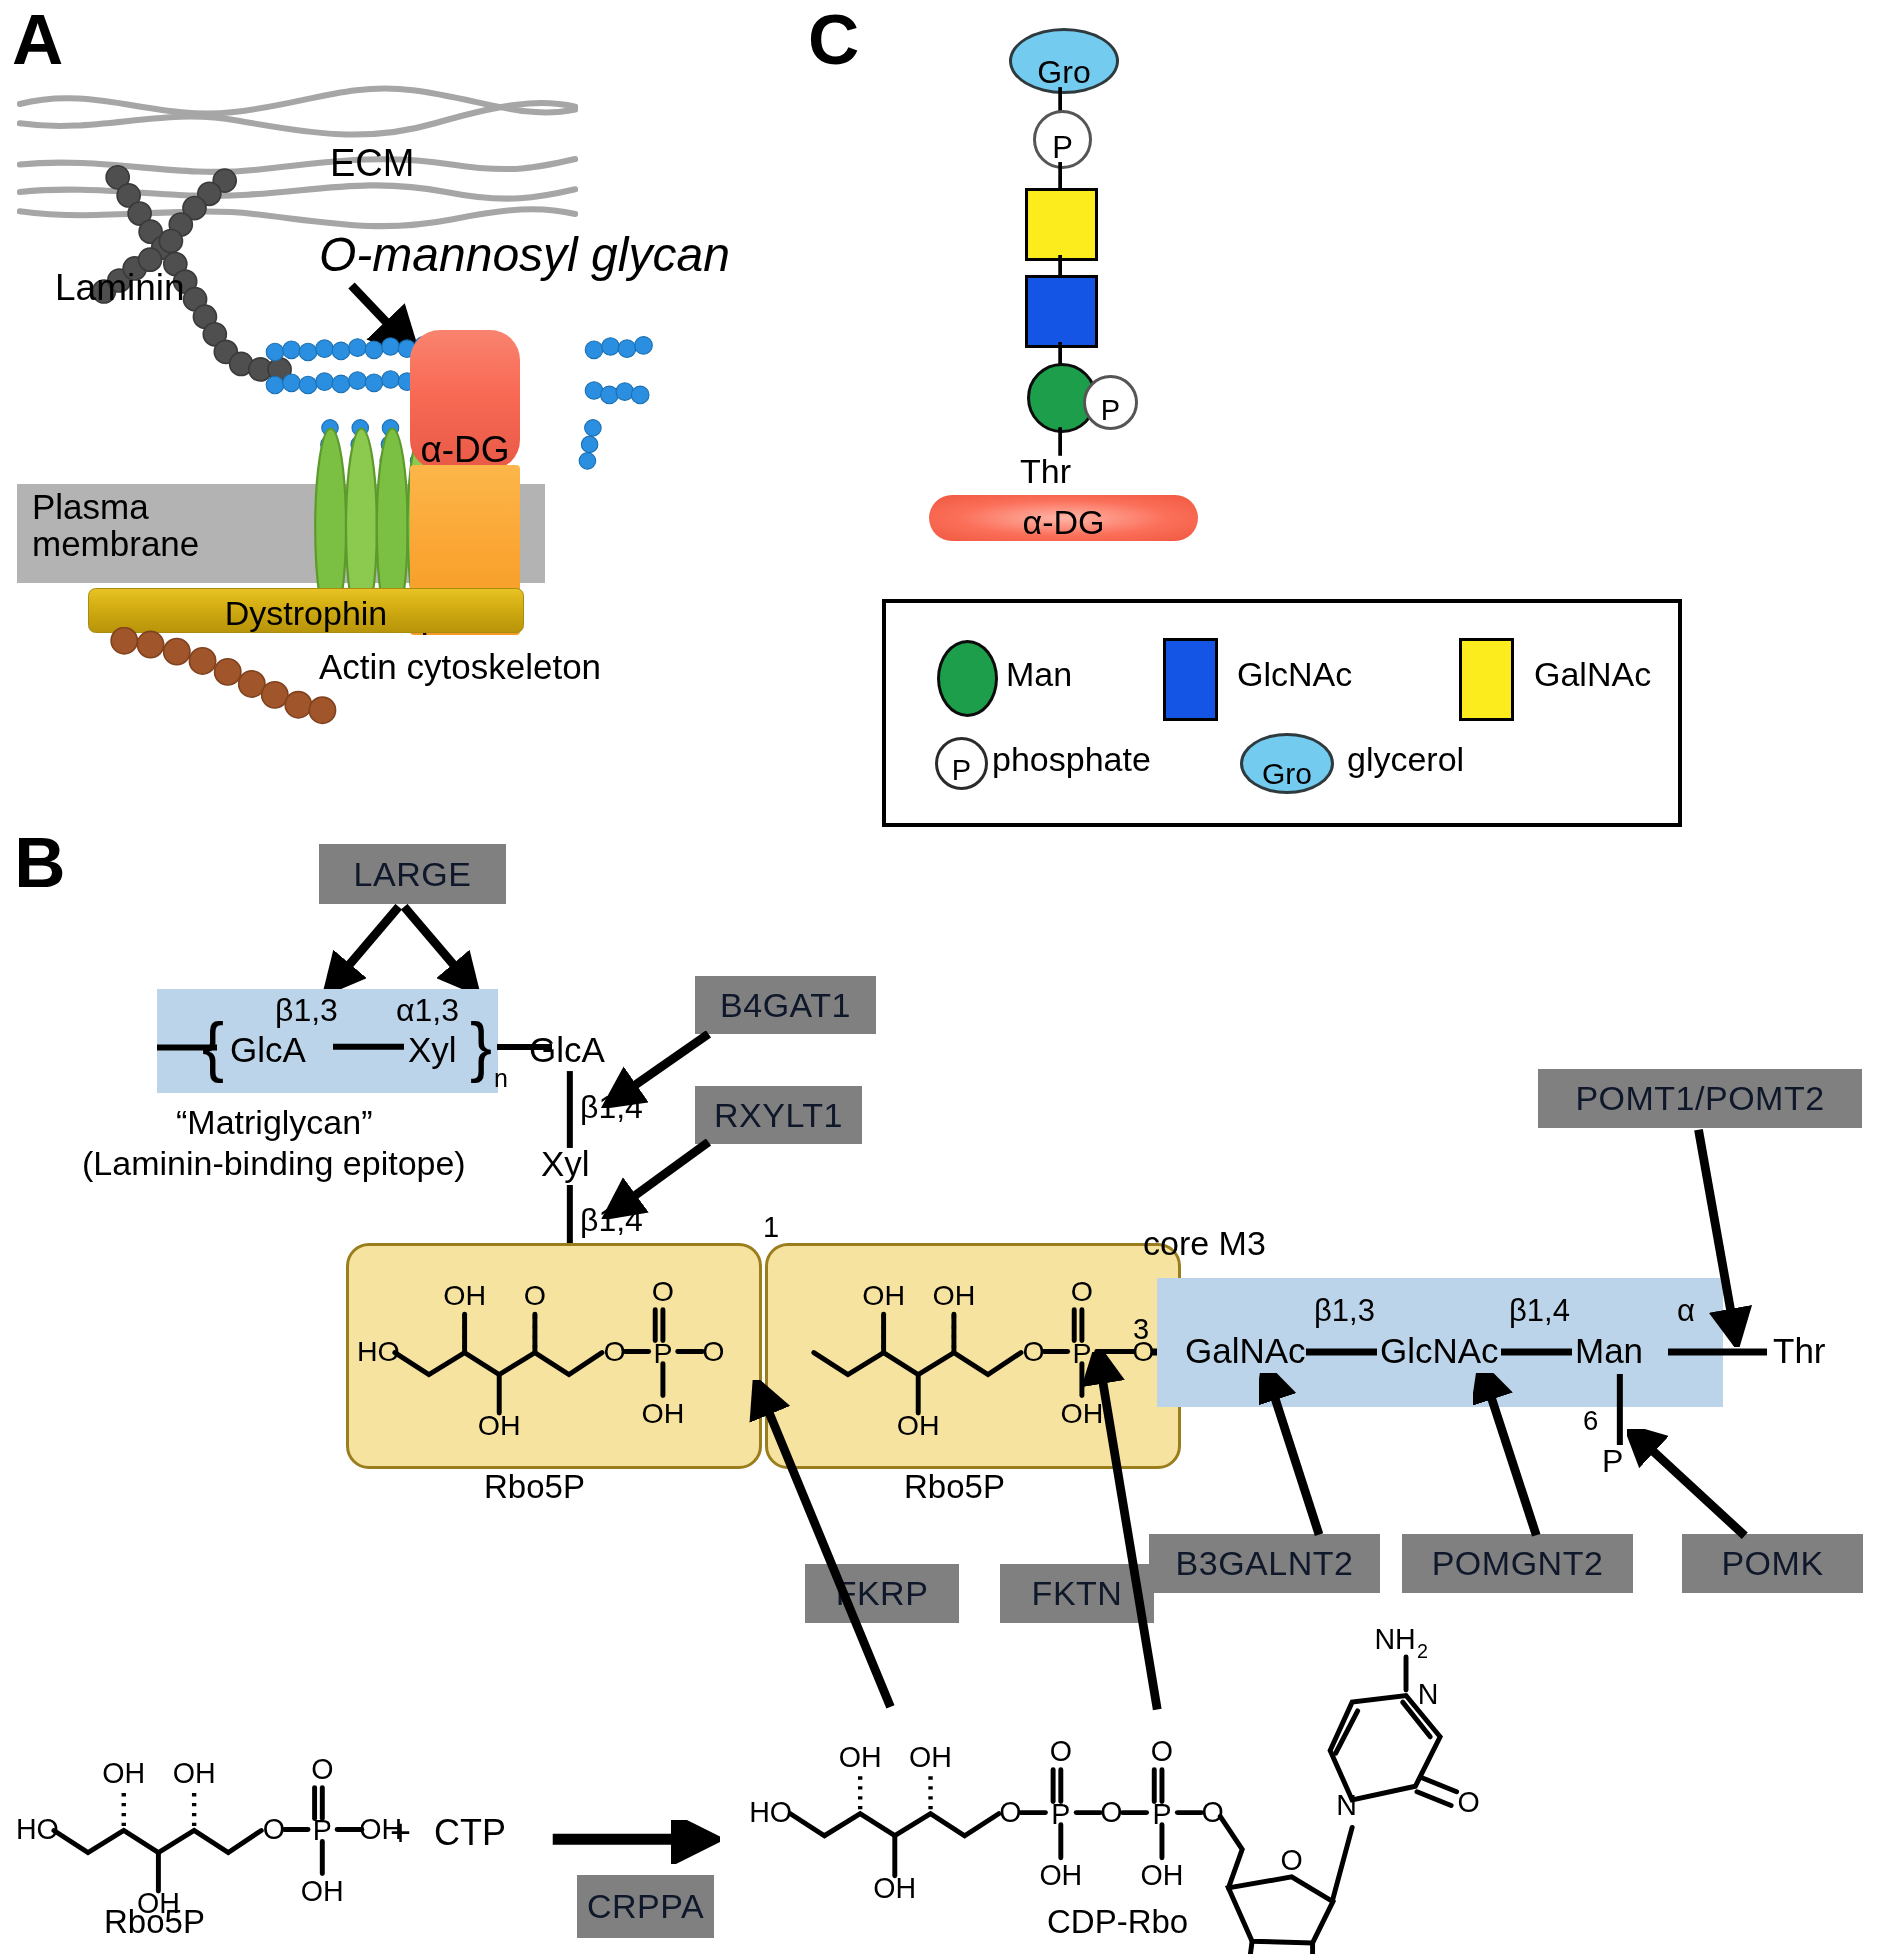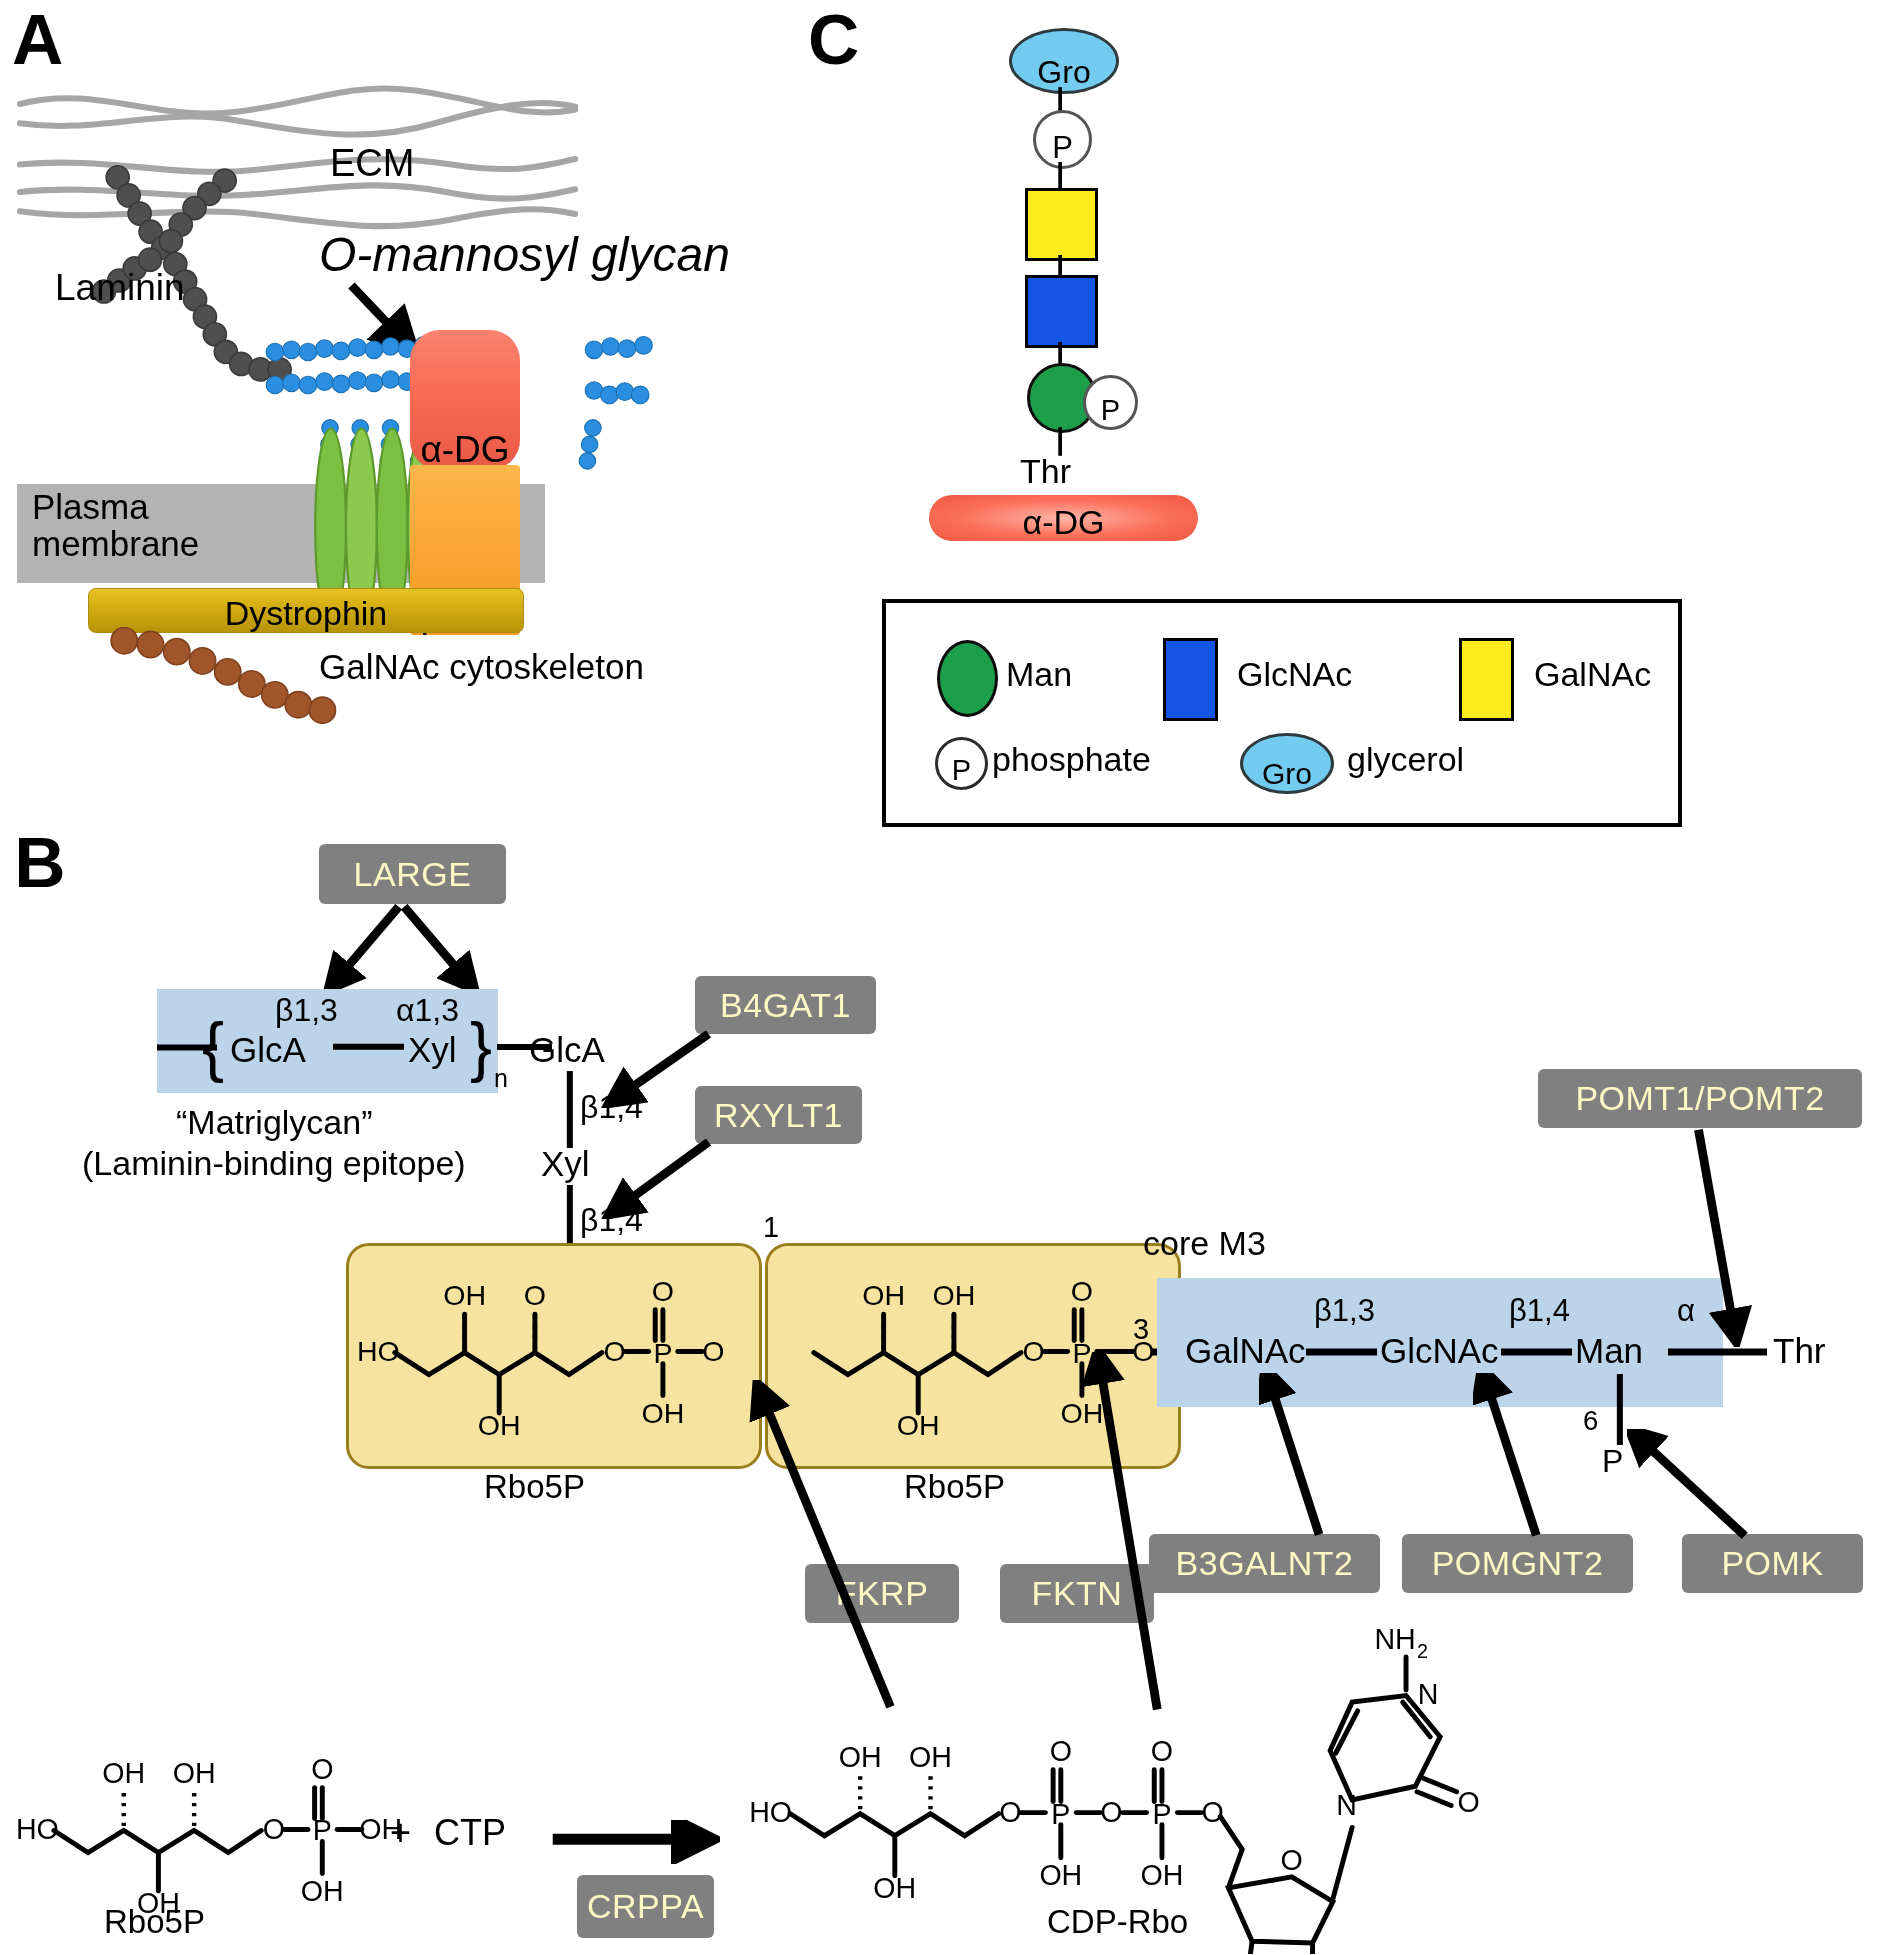--- a/index.html
+++ b/index.html
@@ -3,23 +3,23 @@
 <meta charset="utf-8">
 <style>
   html,body{margin:0;padding:0;background:#ffffff;}
   body{width:1892px;height:1955px;position:relative;
        font-family:"Liberation Sans","DejaVu Sans",sans-serif;color:#000;}
   .abs{position:absolute;}
   .panel-letter{font-size:71px;font-weight:bold;line-height:1;}
   .lbl{font-size:34px;line-height:1.05;white-space:pre;}
   .lbl-sm{font-size:29px;line-height:1.05;white-space:pre;}
   .lbl-it{font-style:italic;}
-  .enzyme{background:#808080;color:#fef9c3;font-size:34px;
+  .enzyme{background:#808080;color:#0f172a;font-size:34px;
           display:flex;align-items:center;justify-content:center;
-          letter-spacing:0.5px;border-radius:6px;}
+          letter-spacing:0.5px;}
   .blue-band{background:#bcd4ea;}
   .rbo-box{background:#f6e3a0;border:3.8px solid #9a7d1c;border-radius:23px;}
   svg{display:block;}
   .legend-box{border:4.4px solid #000;background:#fff;}
   .sq{border:3.8px solid #000;}
   .memb{background:#b3b3b3;}
   .adg{background:linear-gradient(180deg,#f9836f 0%,#f96a55 45%,#e85a46 100%);
        border-radius:30px;}
   .bdg{background:linear-gradient(180deg,#fcb64a 0%,#fba634 50%,#f39b22 100%);
        border-radius:4px;}
@@ -185,21 +185,21 @@
       <circle cx="121" cy="45" r="24"></circle>
     <circle cx="168" cy="62" r="24"></circle>
       <circle cx="214" cy="82" r="24"></circle>
       <circle cx="258" cy="104" r="24"></circle>
     <circle cx="300" cy="124" r="24"></circle>
       <circle cx="343" cy="142" r="24"></circle>
       <circle cx="387" cy="152" r="24"></circle>
   </g>
 </svg>
 
-<div class="abs lbl" style="left:319px;top:649px;font-size:35px;">GalNAc cytoskeleton</div>
+<div class="abs lbl" style="left:319px;top:649px;font-size:35px;">Actin cytoskeleton</div>
 
 <div class="abs panel-letter" style="left:808px;top:4.4px;">C</div>
 
 <div class="abs center" style="left:1009px;top:27.5px;width:104px;height:60px;border-radius:50%;background:#73ccf0;border:3.8px solid #2f3a3e;">
   <span style="font-size:32px;">Gro</span>
 </div>
 <svg class="abs" style="left:1058px;top:87px;" width="4.4" height="25" viewBox="0 0 8 45">
     <line x1="4" y1="0" x2="4" y2="45" stroke="#000" stroke-width="7"></line>
   </svg>
 <div class="abs center" style="left:1033px;top:110px;width:53px;height:53px;border-radius:50%;background:#fff;border:3.8px solid #555;">

